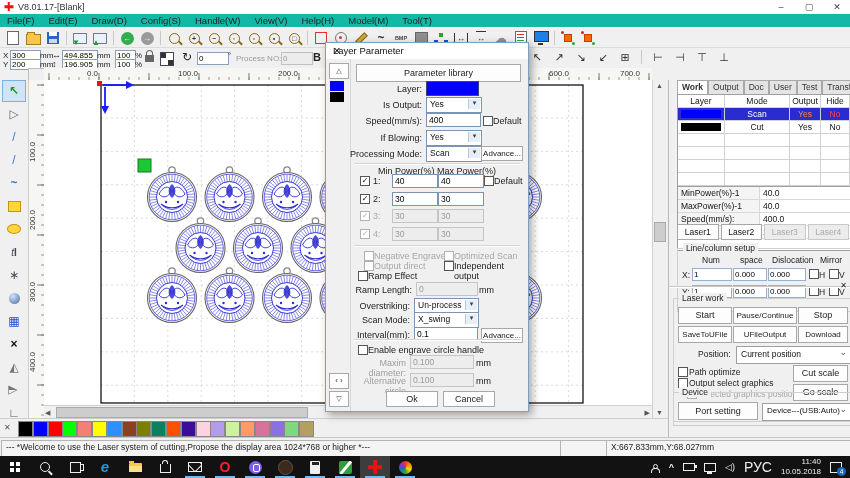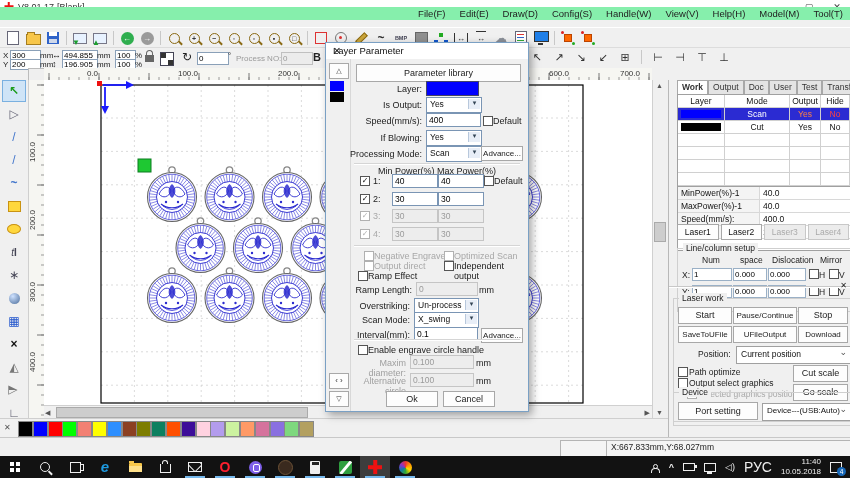--- a/index.html
+++ b/index.html
@@ -5,21 +5,21 @@
   html,body{margin:0;padding:0;width:850px;height:478px;overflow:hidden;
     font-family:"Liberation Sans","DejaVu Sans",sans-serif;background:#f0f0f0;position:relative;font-size:10px;color:#111;}
   .abs{position:absolute;}
   
   #titlebar{left:0;top:0;width:850px;height:14px;background:#fff;border-bottom:1px solid #e2e2e2;}
   #titlebar .t{position:absolute;left:18px;top:2px;font-size:9px;color:#333;}
   .logo{position:absolute;width:9px;height:9px;}
   .logo:before,.logo:after{content:"";position:absolute;background:#e11;left:50%;top:0;width:2.5px;height:100%;transform:translateX(-50%);}
   .logo:after{transform:translateX(-50%) rotate(90deg);}
   .wbtn{position:absolute;top:0;width:26px;height:14px;text-align:center;font-size:9px;color:#444;line-height:14px;}
-  #menubar{left:0;top:7px;width:850px;height:13px;background:#86efac;text-align:right;}
+  #menubar{left:0;top:14px;width:850px;height:13px;background:#14b8a6;}
   .mi{display:inline-block;padding:0 7px;font-size:9.5px;line-height:13px;color:#222;}
   
   #toolbar1{left:0;top:27px;width:850px;height:20px;background:#f0f0f0;border-top:1px solid #fff;display:flex;align-items:center;padding-left:3px;}
   .ti{width:20px;height:18px;display:inline-flex;align-items:center;justify-content:center;position:relative;flex:none;}
   .tsep{width:1px;height:14px;background:#c8c8c8;margin:0 3px;flex:none;}
   .ic-new{width:10px;height:12px;background:#fff;border:1px solid #667;}
   .ic-open{width:13px;height:9px;background:#f7c64a;border:1px solid #a57d1f;position:relative;margin-top:3px;}
   .ic-open:before{content:"";position:absolute;left:0;top:-3px;width:6px;height:2px;background:#f7c64a;border:1px solid #a57d1f;border-bottom:none;}
   .ic-save{width:12px;height:12px;background:#2f63c9;position:relative;}
   .ic-save:before{content:"";position:absolute;left:2px;top:0;width:8px;height:4px;background:#fff;}
@@ -778,20 +778,21 @@
     <span class="pal" style="left: 210.4px; background: rgb(179, 156, 237);"></span>
     <span class="pal" style="left: 225.2px; background: rgb(204, 242, 160);"></span>
     <span class="pal" style="left: 240px; background: rgb(255, 154, 102);"></span>
     <span class="pal" style="left: 254.8px; background: rgb(213, 115, 157);"></span>
     <span class="pal" style="left: 269.6px; background: rgb(138, 112, 224);"></span>
     <span class="pal" style="left: 284.4px; background: rgb(126, 216, 126);"></span>
     <span class="pal" style="left: 299.2px; background: rgb(179, 160, 96);"></span>
   </div>
 
 <div class="abs" id="statusbar">
+  <span class="sseg" style="left:1px;width:552px;">--- *Welcome to use the Laser system of cutting,Propose the display area 1024*768 or higher *---</span>
   <span class="sseg" style="left:560px;width:40px;"></span>
   <span class="sseg" style="left:606px;width:236px;">X:667.833mm,Y:68.027mm</span>
 </div>
 
 <div class="abs" id="taskbar">
   <span id="apps" style="display:flex;">
       <span class="tapp">
         <span class="win-logo"></span>
       </span>
       <span class="tapp">

